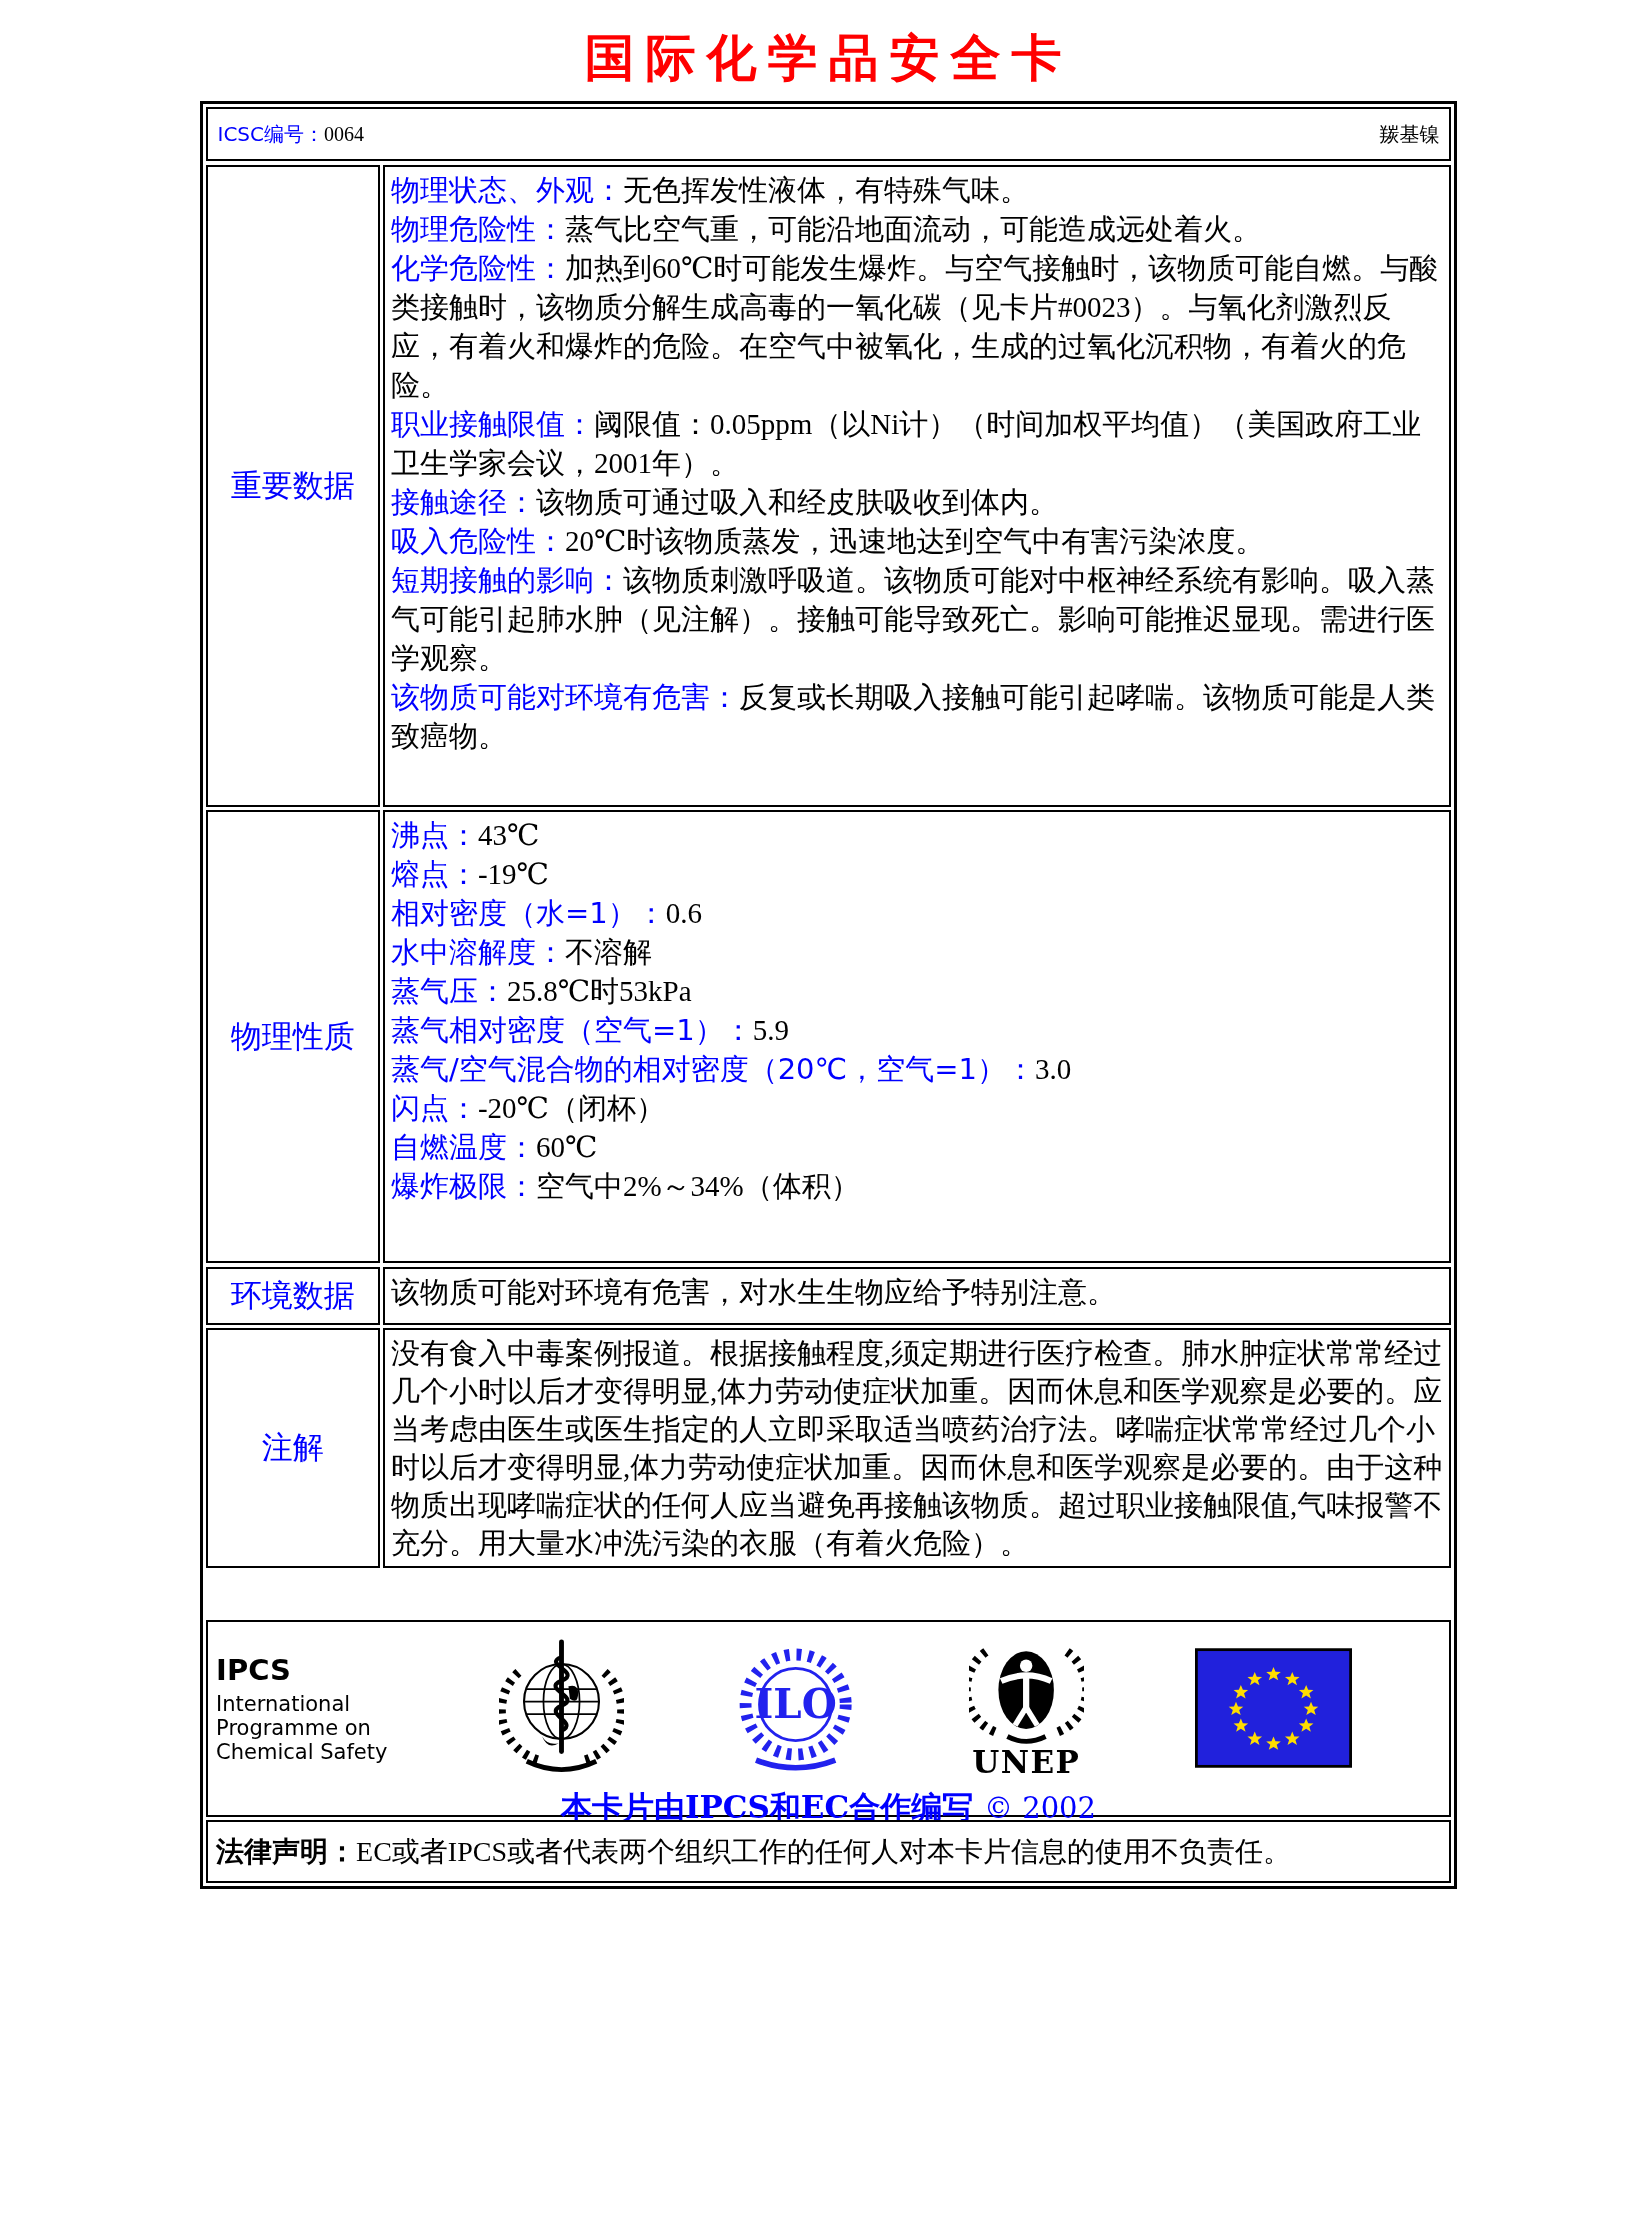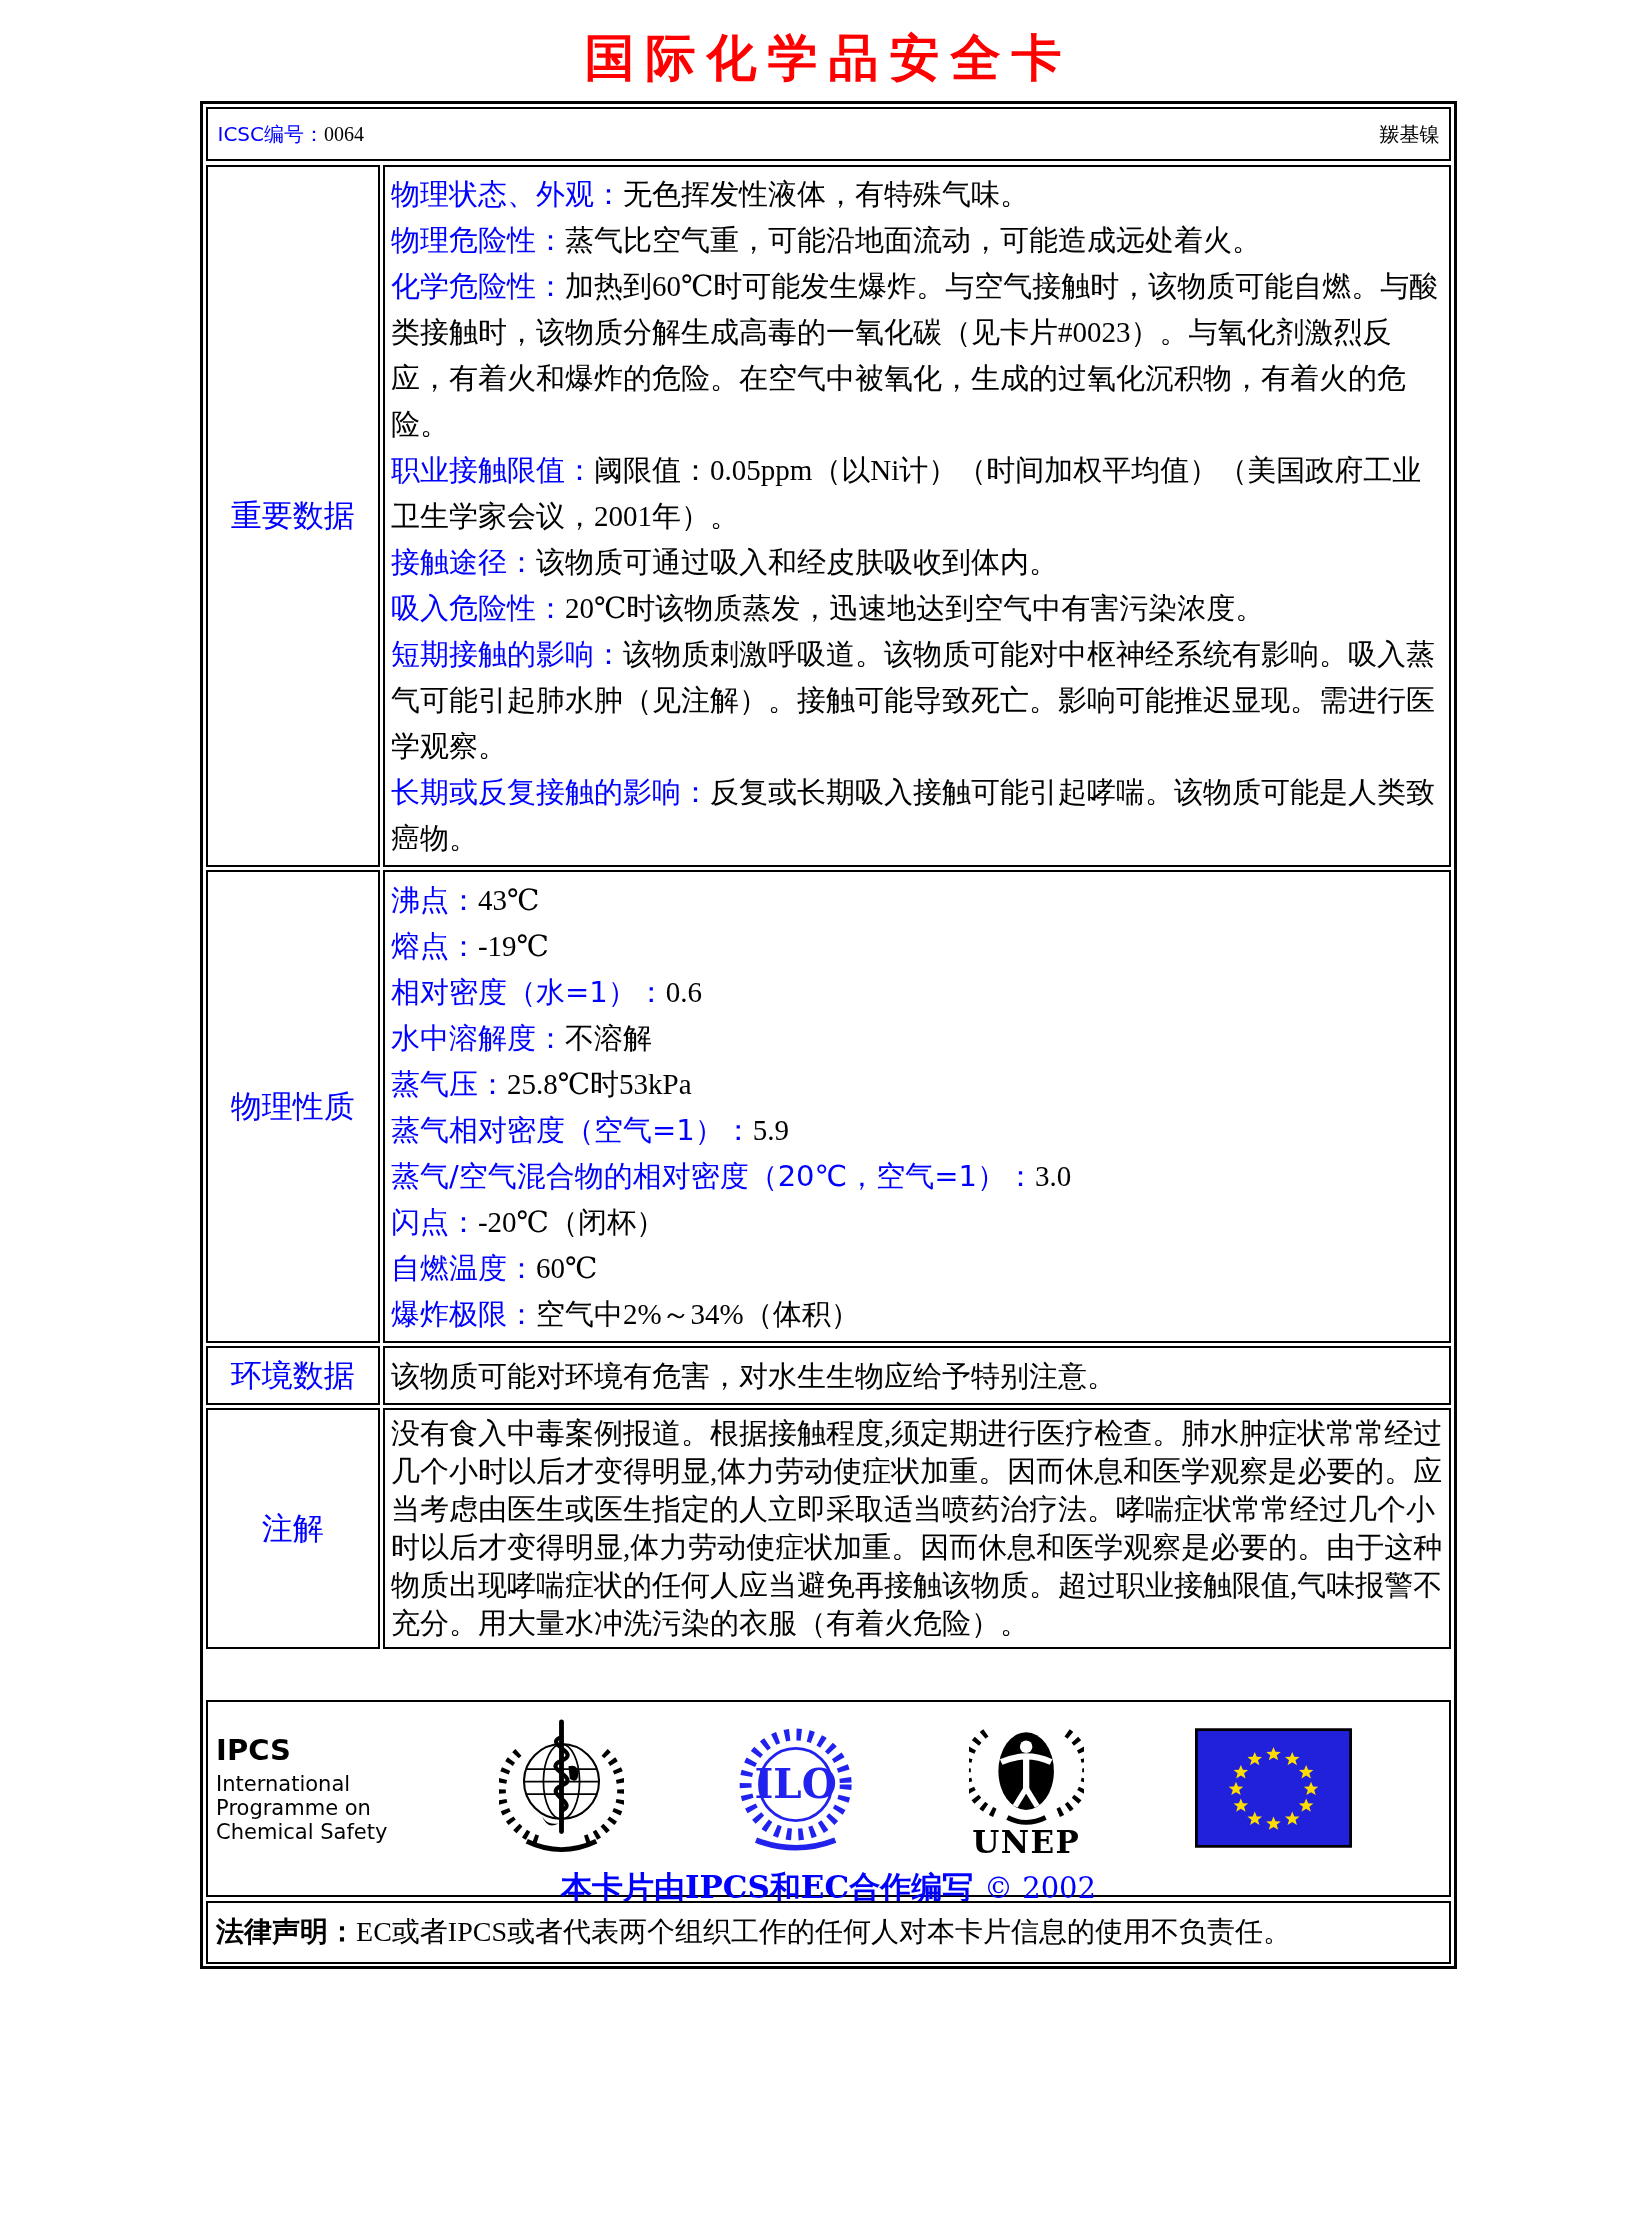--- a/index.html
+++ b/index.html
@@ -21,21 +21,21 @@
     display:flex; flex-direction:column; gap:3.5px; background:#fff;
   }
   .row { display:flex; gap:3.5px; }
   .cell { border:2.1px solid #000; box-sizing:border-box; background:#fff; }
 
   .label-cell {
     flex:0 0 174px; display:flex; align-items:center; justify-content:center;
     text-align:center; color:#0000ff; font-size:31px; line-height:1.15;
     font-family:"DejaVu Sans","Liberation Sans",sans-serif;
   }
-  .content-cell { flex:1 1 auto; font-size:29px; line-height:46px; padding:4.2px 7px 4.2px 5.6px; }
+  .content-cell { flex:1 1 auto; font-size:29px; line-height:39px; padding:4.2px 7px 4.2px 5.6px; }
 
   .hdr-cell {
     flex:1 1 auto; height:54px; display:flex; align-items:center;
     justify-content:space-between; padding:0 9.7px; font-size:20px;
   }
   .hdr-left { display:flex; align-items:center; }
   .lbl { color:#0000ff; font-family:"DejaVu Sans","Liberation Sans",sans-serif; }
   .para { margin:0; }
   .line { margin:0; }
 
@@ -84,21 +84,21 @@
     <div class="row row-important">
       <div class="cell label-cell">重要数据</div>
       <div class="cell content-cell">
         <p class="para"><span class="lbl">物理状态、外观：</span><span>无色挥发性液体，有特殊气味。</span></p>
         <p class="para"><span class="lbl">物理危险性：</span><span>蒸气比空气重，可能沿地面流动，可能造成远处着火。</span></p>
         <p class="para"><span class="lbl">化学危险性：</span><span>加热到60℃时可能发生爆炸。与空气接触时，该物质可能自燃。与酸类接触时，该物质分解生成高毒的一氧化碳（见卡片#0023）。与氧化剂激烈反应，有着火和爆炸的危险。在空气中被氧化，生成的过氧化沉积物，有着火的危险。</span></p>
         <p class="para"><span class="lbl">职业接触限值：</span><span>阈限值：0.05ppm（以Ni计）（时间加权平均值）（美国政府工业卫生学家会议，2001年）。</span></p>
         <p class="para"><span class="lbl">接触途径：</span><span>该物质可通过吸入和经皮肤吸收到体内。</span></p>
         <p class="para"><span class="lbl">吸入危险性：</span><span>20℃时该物质蒸发，迅速地达到空气中有害污染浓度。</span></p>
         <p class="para"><span class="lbl">短期接触的影响：</span><span>该物质刺激呼吸道。该物质可能对中枢神经系统有影响。吸入蒸气可能引起肺水肿（见注解）。接触可能导致死亡。影响可能推迟显现。需进行医学观察。</span></p>
-        <p class="para"><span class="lbl">长期或反复接触的影响：</span><span>反复或长期吸入接触可能引起哮喘。该物质可能是人类致癌物。</span></p>
+        <p class="para"><span class="lbl">该物质可能对环境有危害：</span><span>反复或长期吸入接触可能引起哮喘。该物质可能是人类致癌物。</span></p>
       </div>
     </div>
 
     <div class="row row-physical">
       <div class="cell label-cell">物理性质</div>
       <div class="cell content-cell">
         <p class="line"><span class="lbl">沸点：</span><span>43℃</span></p>
         <p class="line"><span class="lbl">熔点：</span><span>-19℃</span></p>
         <p class="line"><span class="lbl">相对密度（水=1）：</span><span>0.6</span></p>
         <p class="line"><span class="lbl">水中溶解度：</span><span>不溶解</span></p>

